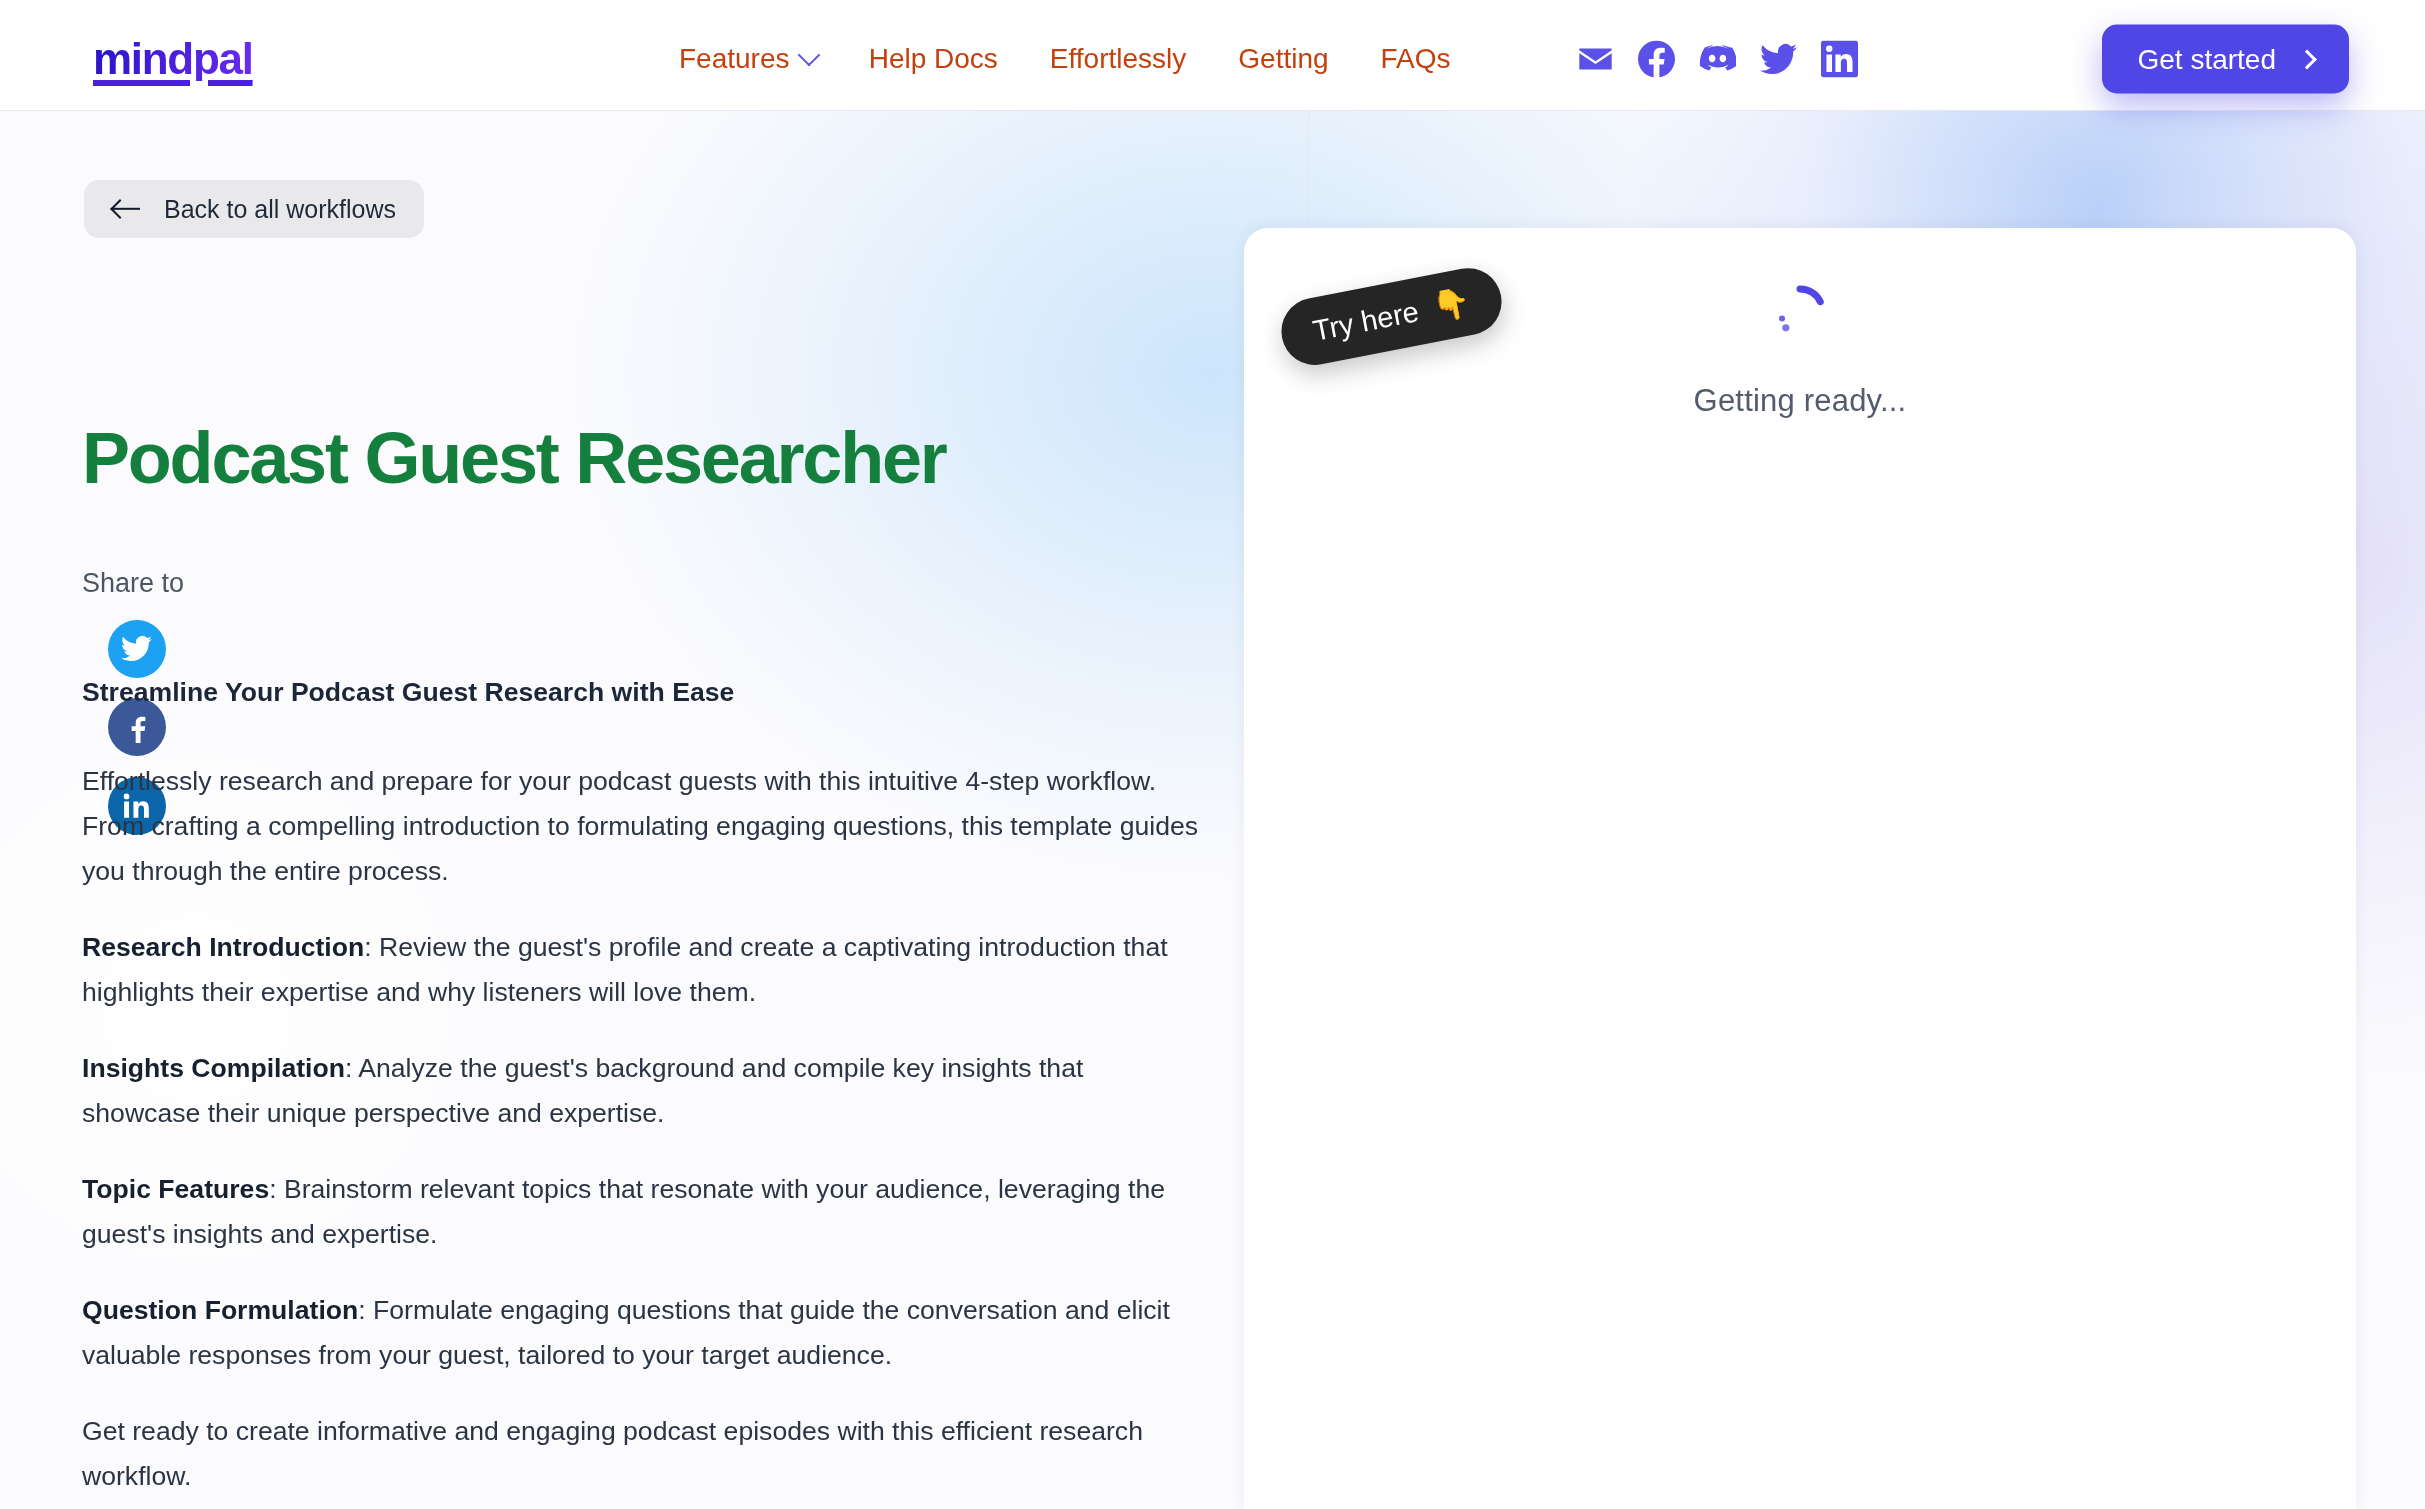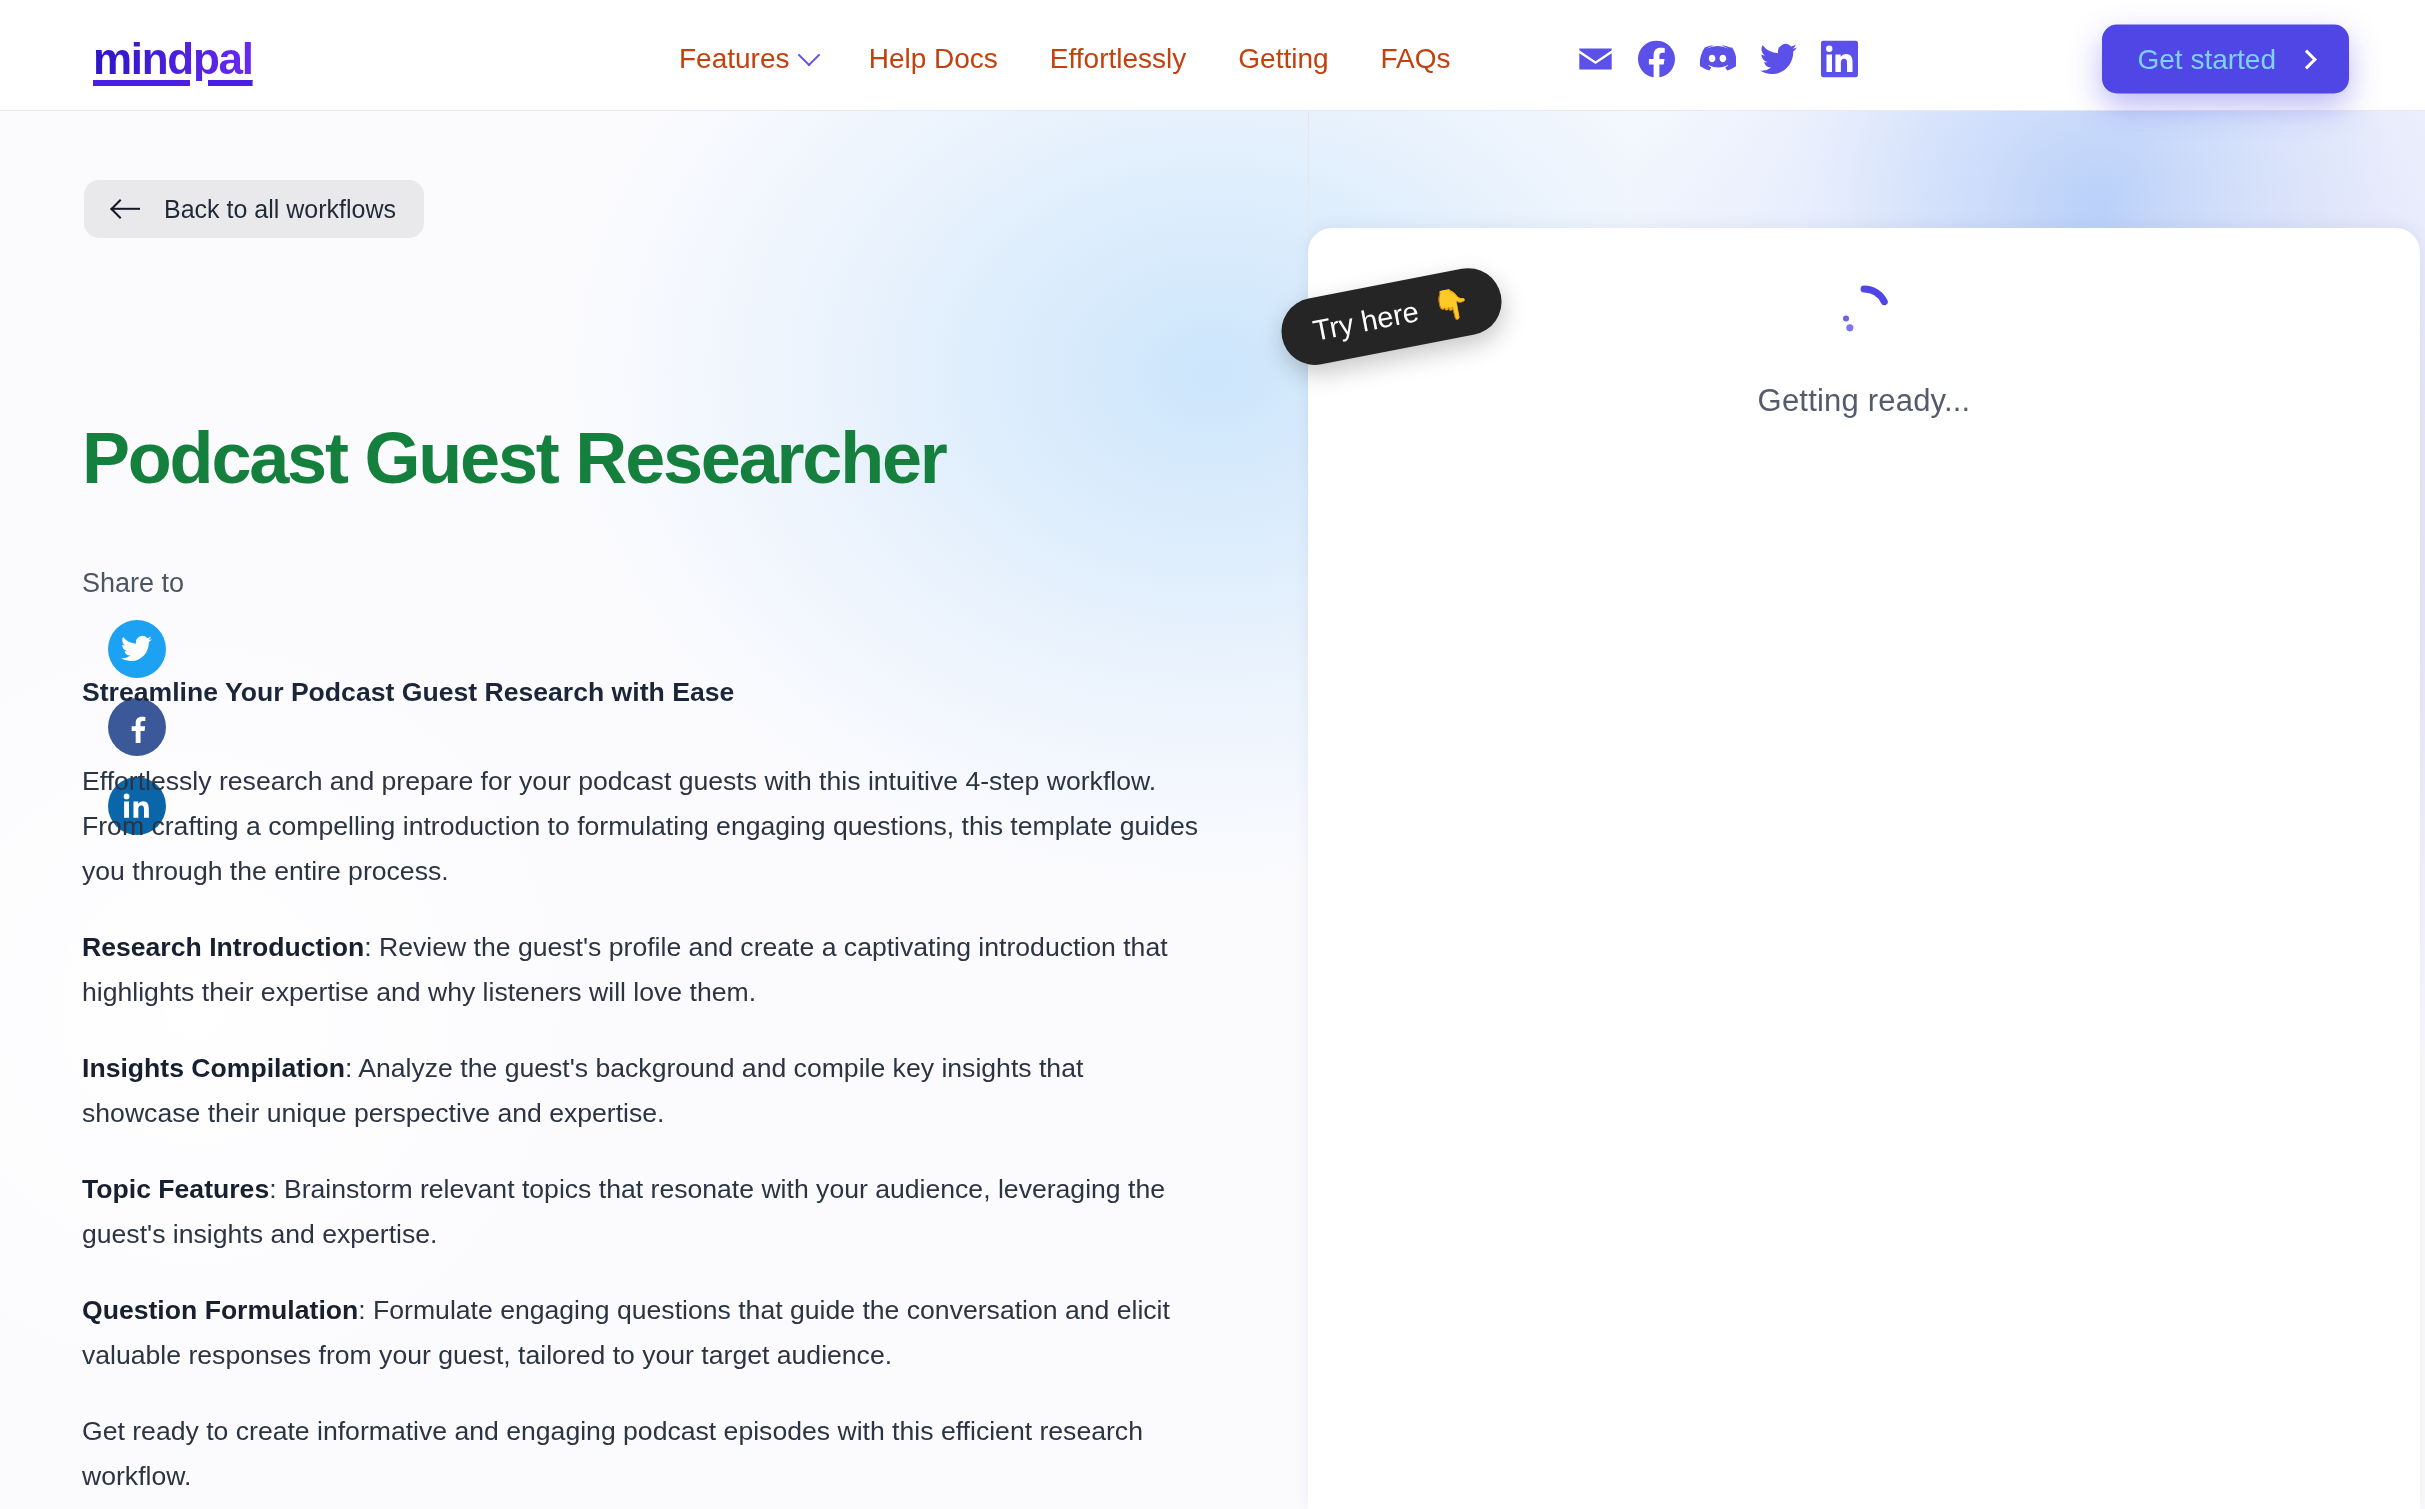--- a/index.html
+++ b/index.html
@@ -106,21 +106,21 @@
     color: #5b50e8;
   }
   .social-nav .sicon svg { width: 100%; height: 100%; fill: #5b50e8; }
 
   .get-started {
     position: absolute;
     right: 77px;
     top: 50%;
     transform: translateY(-50%);
     background: #4f46e5;
-    color: #7dd3fc;
+    color: #ffffff;
     border: none;
     border-radius: 15px;
     height: 69px;
     padding: 0 35px;
     font-family: inherit;
     font-size: 28px;
     font-weight: 500;
     display: flex;
     align-items: center;
     gap: 24px;
@@ -281,21 +281,21 @@
   .divider {
     position: absolute;
     left: 1308px; top: 0;
     width: 0.9px;
     height: 1407px;
     background: #e6e6ec;
   }
 
   .preview-panel {
     position: absolute;
-    left: 1308px; top: 125px;
+    left: 1244px; top: 125px;
     width: 1112px;
     height: 1282px;
     background: #ffffff;
     border-top-left-radius: 24px;
     border-top-right-radius: 24px;
     box-shadow: 0 -1.9px 17px rgba(30,30,60,.06);
     overflow: hidden;
   }
 
   .loading-box {

